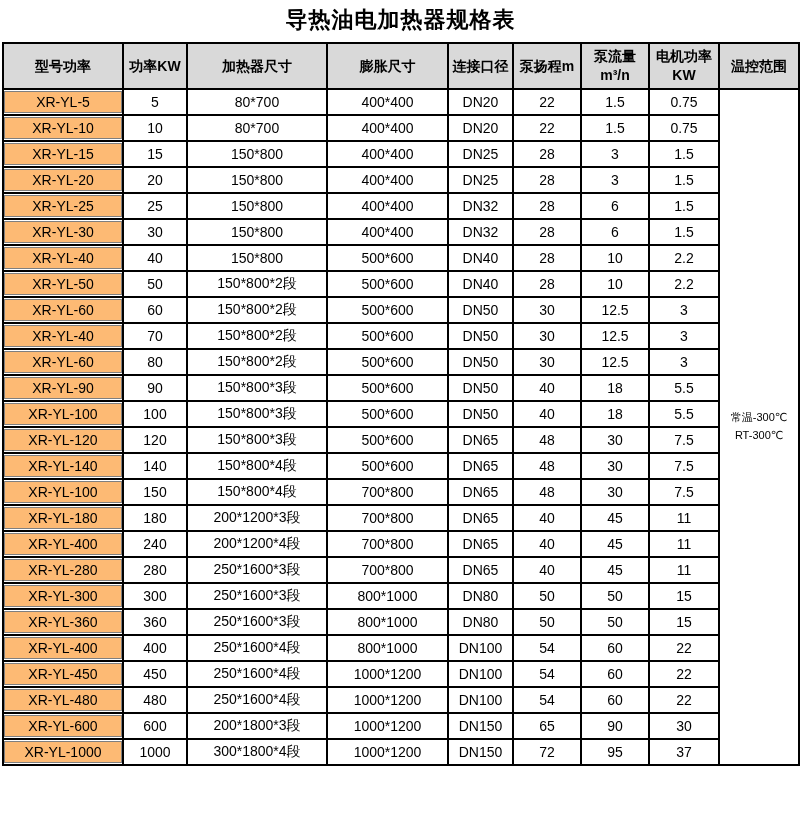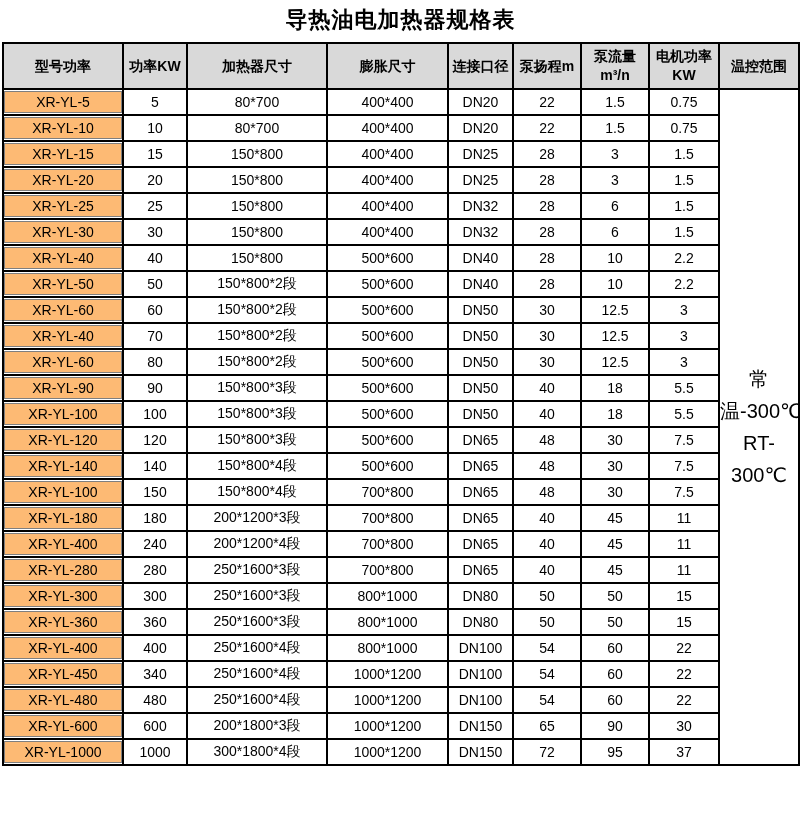--- a/index.html
+++ b/index.html
@@ -56,21 +56,21 @@
   .chip {
     background: #fdba74;
     border: 1px solid #7f7f7f;
     height: 22px;
     line-height: 20px;
     width: 100%;
   }
   td.temp-range {
     white-space: pre-line;
     line-height: 1.6;
-    font-size: 20px;
+    font-size: 11px;
   }
 </style>
 </head>
 <body>
 
 <div class="page">
   <h1 class="page-title">导热油电加热器规格表</h1>
 
   <table class="spec-table">
     <colgroup>
@@ -363,21 +363,21 @@
           <td>800*1000</td>
           <td>DN100</td>
           <td>54</td>
           <td>60</td>
           <td>22</td>
         </tr>
         <tr>
           <td class="model-col">
             <div class="chip">XR-YL-450</div>
           </td>
-          <td>340</td>
+          <td>450</td>
           <td>250*1600*4段</td>
           <td>1000*1200</td>
           <td>DN100</td>
           <td>54</td>
           <td>60</td>
           <td>22</td>
         </tr>
         <tr>
           <td class="model-col">
             <div class="chip">XR-YL-480</div>

